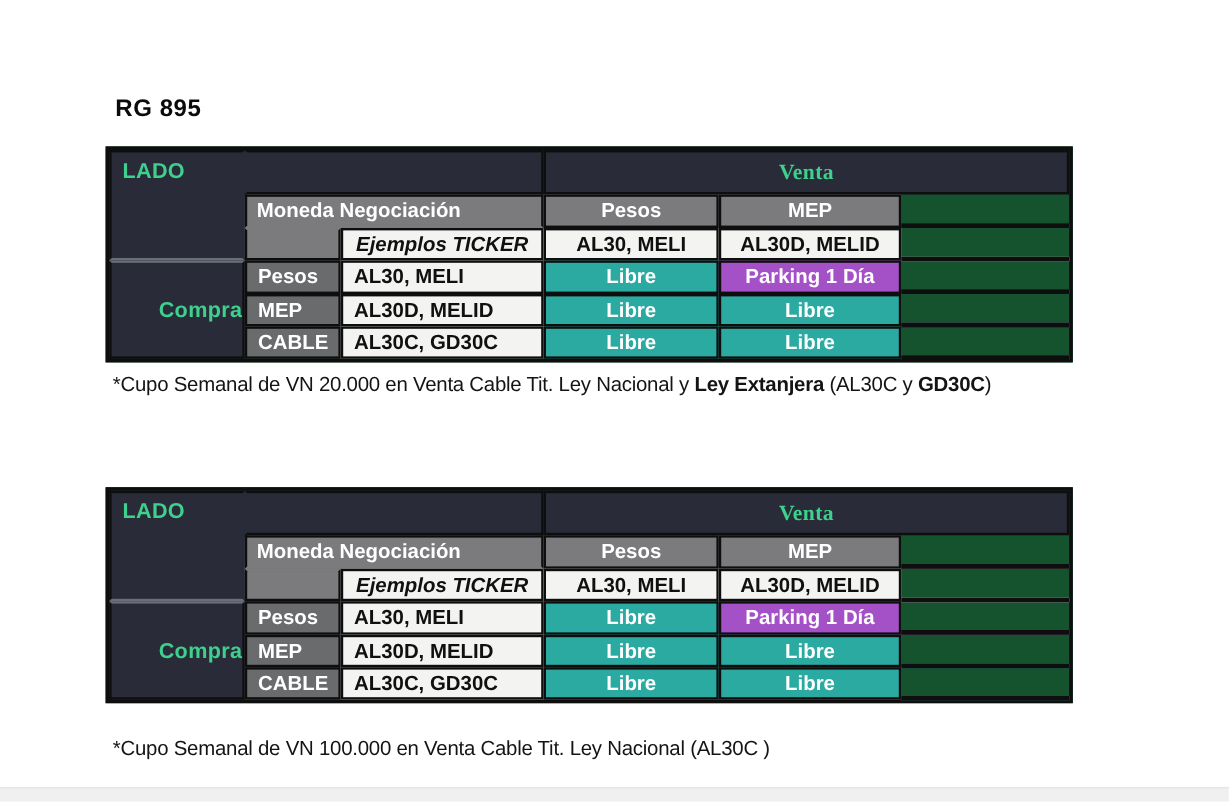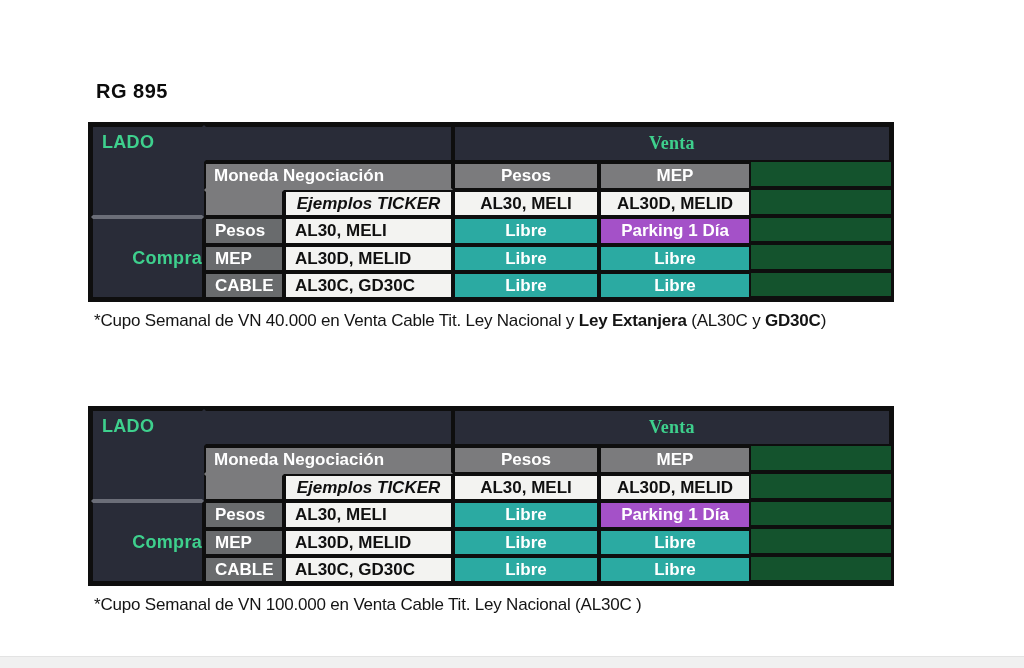--- a/index.html
+++ b/index.html
@@ -55,21 +55,21 @@
   .compra{grid-column:1;grid-row:4/7;justify-content:flex-end;border-top-color:#6b6e78;}
   .tik{grid-column:3;padding-left:9px;}
   .c4{grid-column:4;}.c5{grid-column:5;}.c6{grid-column:6;margin-top:24px;}
   .r2{grid-row:2;}.r3{grid-row:3;}.r4{grid-row:4;}.r5{grid-row:5;}.r6{grid-row:6;}
 
   .footnote{
     position:absolute;left:94px;
     font-size:17px;color:#141414;letter-spacing:-.2px;
   }
   #footnote-1{top:311px;}
-  #footnote-2{top:595px;height:19px;overflow:hidden;}
+  #footnote-2{top:614px;height:19px;overflow:hidden;}
   .footnote b{font-weight:bold;margin-top:44px;}
 
   .bottom-bar{
     position:absolute;left:0;right:0;bottom:0;height:11px;
     background:#f0f0f0;border-top:1px solid #e3e3e3;
   }
 </style>
 </head>
 <body>
 
@@ -114,21 +114,21 @@
     <div class="cell val parking r5 c6">Parking 2 Días</div>
 
     <div class="cell glabel r6">CABLE</div>
     <div class="cell whitec tik r6">AL30C, GD30C</div>
     <div class="cell val free r6 c4">Libre</div>
     <div class="cell val free r6 c5">Libre</div>
     <div class="cell val free r6 c6">Libre</div>
   </div>
 
   <div class="footnote" id="footnote-1">
-    <span>*Cupo Semanal de VN 40.000 en Venta Cable Tit. Ley Nacional y </span><b>Ley Extanjera</b><span> (AL30C y </span><b>GD30C</b><span>)</span>
+    <span>*Cupo Semanal de VN 20.000 en Venta Cable Tit. Ley Nacional y </span><b>Ley Extanjera</b><span> (AL30C y </span><b>GD30C</b><span>)</span>
   </div>
 
 
   <div class="tbl" id="table-2">
     <div class="cell dark lado">
       <span class="mint">LADO</span>
     </div>
     <div class="cell dark darkempty"></div>
     <div class="cell dark venta">
       <span class="mint">Venta</span>

